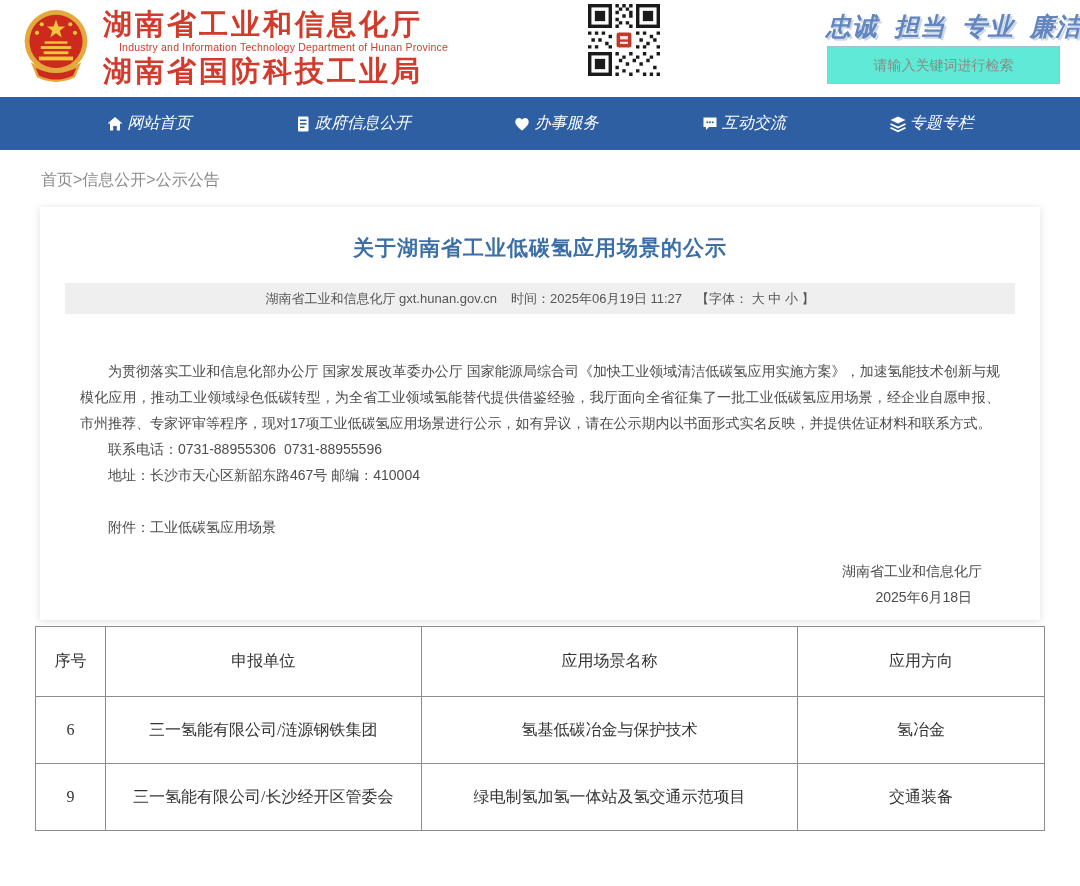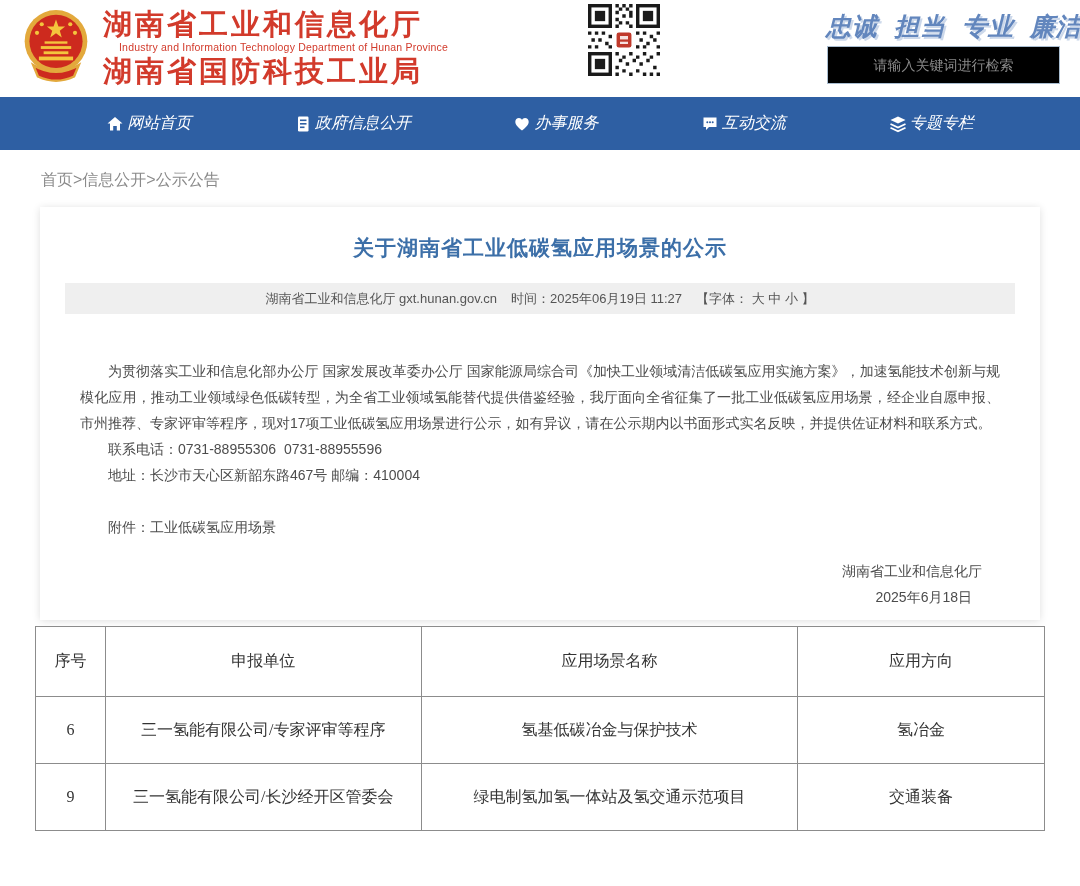--- a/index.html
+++ b/index.html
@@ -9,21 +9,21 @@
   
   .header { position:relative; height:97px; background:#fff; }
   .logo { position:absolute; left:18px; top:7px; }
   .org-block { position:absolute; left:103px; top:8px; }
   .org-title { font-size:29px; font-weight:bold; color:#d23a2b; letter-spacing:3px; line-height:1.12; }
   .org-en { font-size:10.5px; color:#d23a2b; margin:1px 16px 2px; letter-spacing:.2px; }
   .qr { position:absolute; left:588px; top:4px; }
   .slogan { position:absolute; left:826px; top:10px; font-size:25px; font-weight:bold; font-style:italic;
     color:#6286bd; text-shadow:2px 2px 0 #ccd8ea; white-space:nowrap; letter-spacing:1px; word-spacing:8px; }
   .search-box { position:absolute; left:827px; top:46px; width:233px; height:38px;
-    border:1px solid #a9bdd0; background:#000000; }
+    border:1px solid #a9bdd0; background:#5eead4; }
   .search-box input { width:100%; height:100%; border:none; outline:none; background:transparent;
     text-align:center; font-size:14px; color:#777; font-family:inherit; }
   .search-box input::placeholder { color:#8a8a8a; opacity:1; }
 
   
   .navbar { height:53px; background:#2e5fa3; display:flex; align-items:center;
     justify-content:space-around; padding:0 55px; }
   .nav-item { display:flex; align-items:center; gap:3px; color:#fff; font-size:16px;
     cursor:pointer; text-decoration:none;font-style:italic; }
   .nav-icon { display:flex; align-items:center; }
@@ -200,21 +200,21 @@
     <tr>
       <th class="col-idx">序号</th>
       <th class="col-unit">申报单位</th>
       <th class="col-scene">应用场景名称</th>
       <th class="col-dir">应用方向</th>
     </tr>
   </thead>
   <tbody>
     <tr>
       <td>6</td>
-      <td>三一氢能有限公司/专家评审等程序</td>
+      <td>三一氢能有限公司/涟源钢铁集团</td>
       <td>氢基低碳冶金与保护技术</td>
       <td>氢冶金</td>
     </tr>
     <tr>
       <td>9</td>
       <td>三一氢能有限公司/长沙经开区管委会</td>
       <td>绿电制氢加氢一体站及氢交通示范项目</td>
       <td>交通装备</td>
     </tr>
   </tbody>

